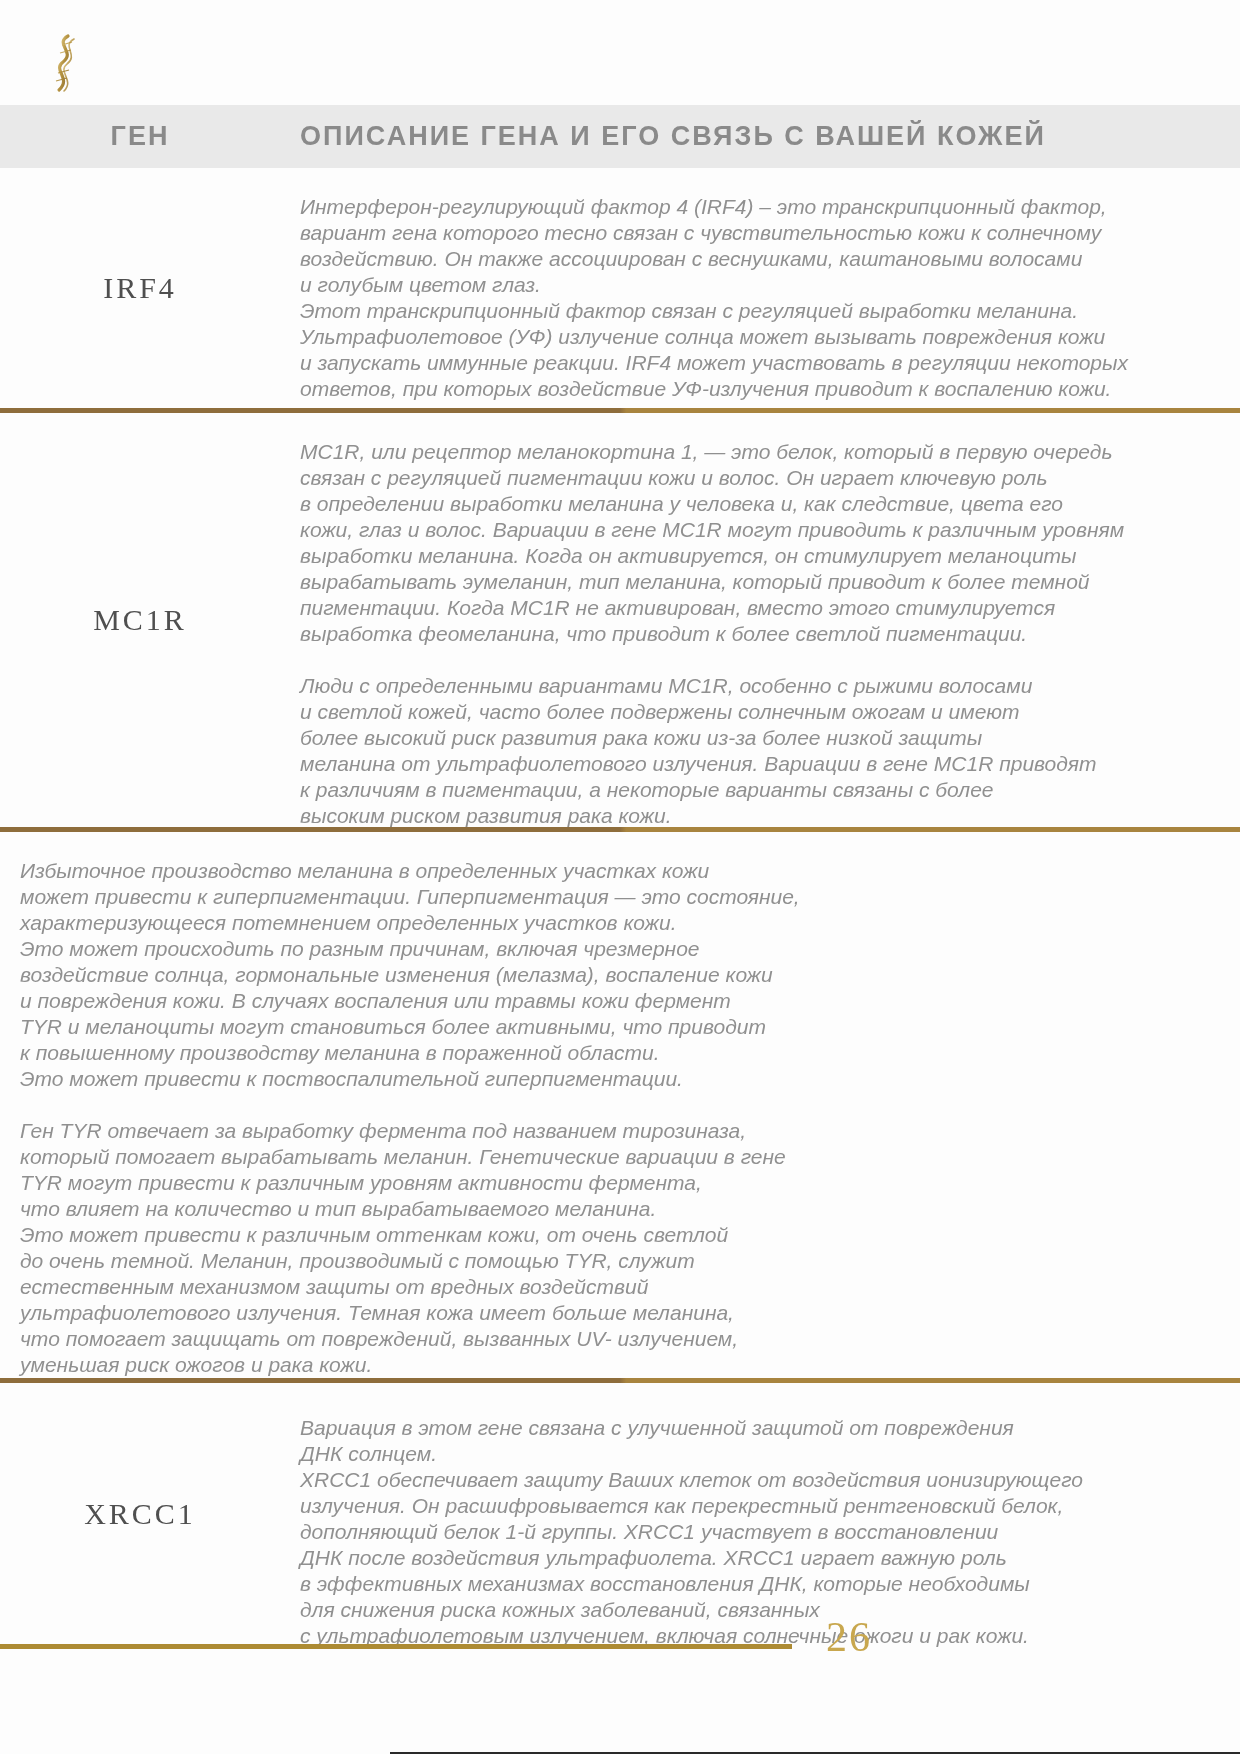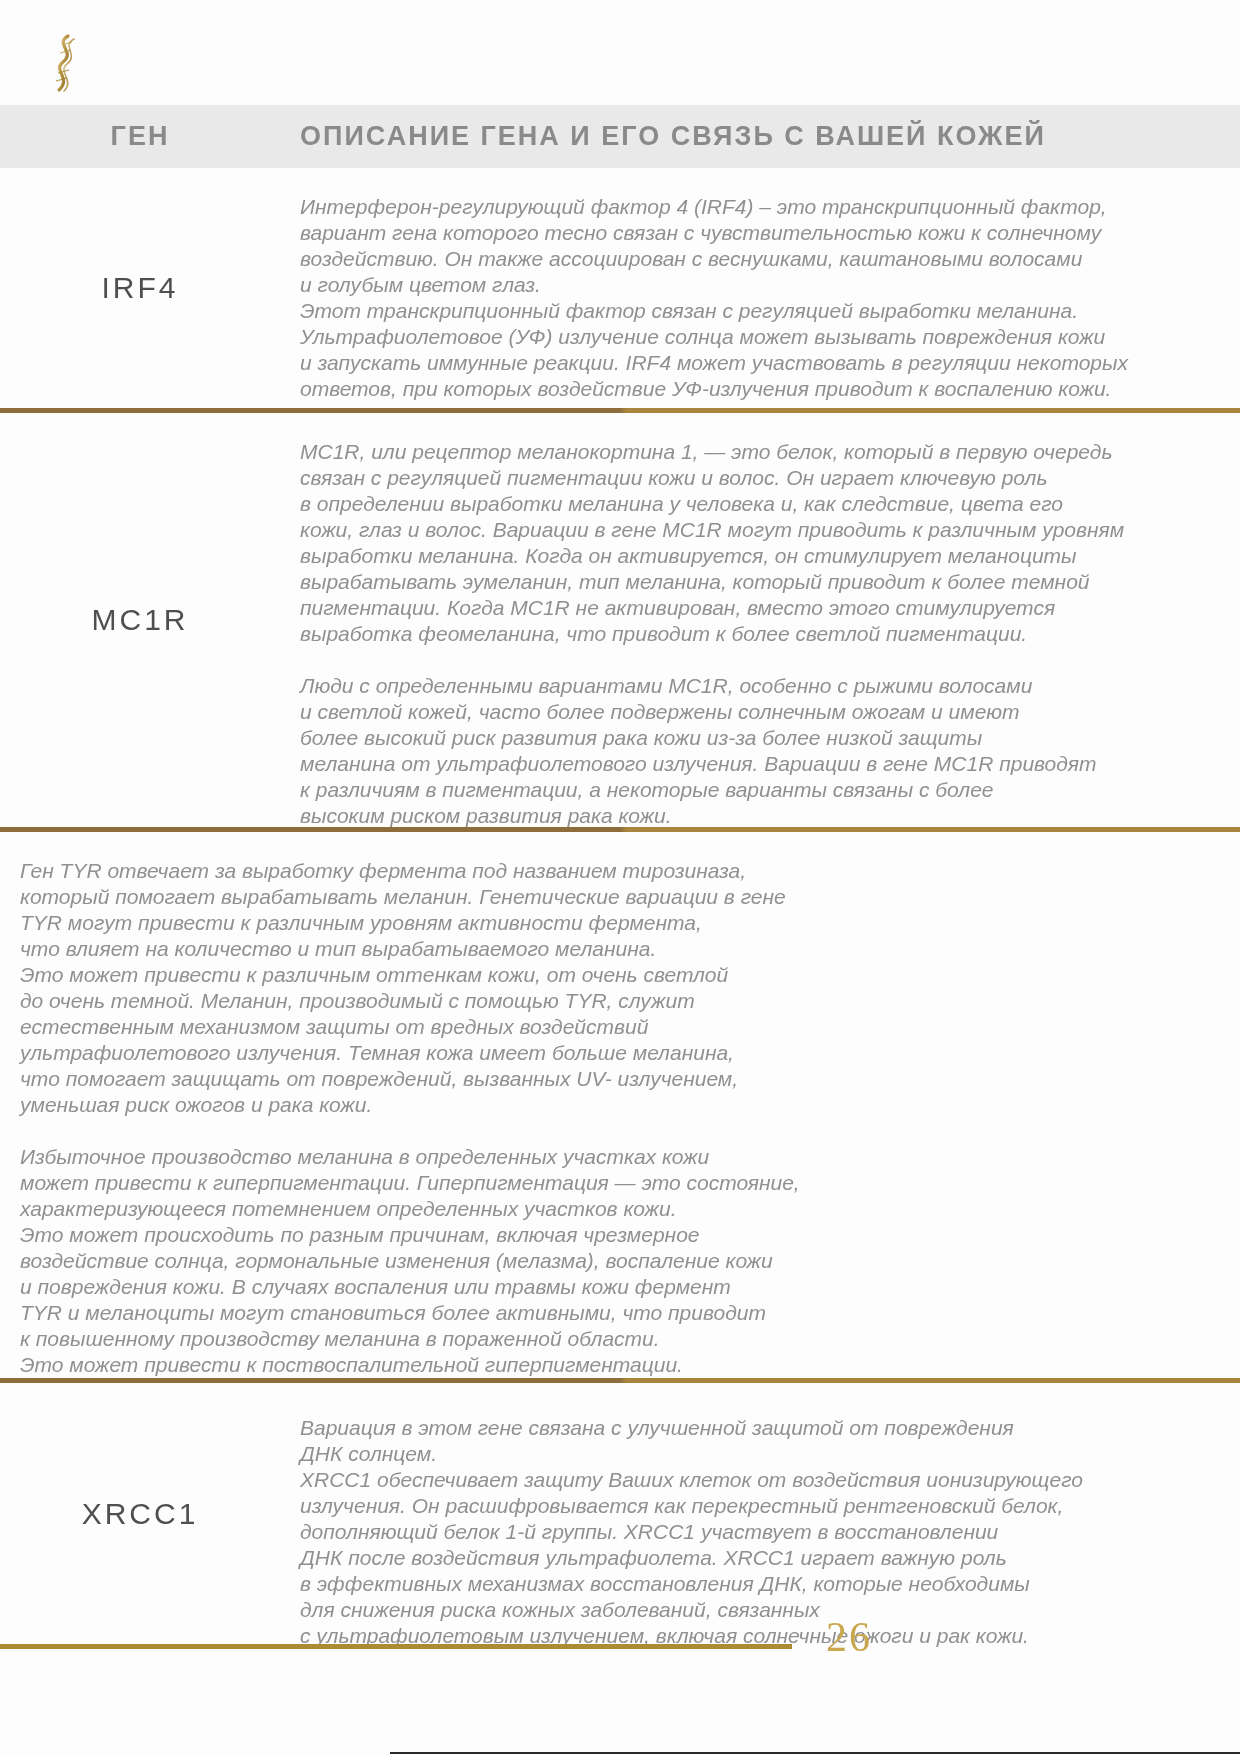--- a/index.html
+++ b/index.html
@@ -48,20 +48,21 @@
 
   .gene-cell {
     width: 280px;
     display: flex;
     align-items: center;
     justify-content: center;
     color: #4f4f4f;
     font-size: 30px;
     font-weight: 300;
     letter-spacing: 3px;
+    font-family: Liberation Serif, serif;
   }
   .desc-cell {
     flex: 1;
     padding: 26px 40px 0 20px;
     color: #909090;
     font-size: 21px;
     font-weight: 300;
     line-height: 26px;
     font-style: italic;
   }
@@ -157,39 +158,39 @@
 меланина от ультрафиолетового излучения. Вариации в гене MC1R приводят
 к различиям в пигментации, а некоторые варианты связаны с более
 высоким риском развития рака кожи.</p>
       </div>
     </section>
 
     <div class="divider"></div>
 
     <section class="row row-3">
       <div class="desc-cell">
+        <p>Избыточное производство меланина в определенных участках кожи
+может привести к гиперпигментации. Гиперпигментация — это состояние,
+характеризующееся потемнением определенных участков кожи.
+Это может происходить по разным причинам, включая чрезмерное
+воздействие солнца, гормональные изменения (мелазма), воспаление кожи
+и повреждения кожи. В случаях воспаления или травмы кожи фермент
+TYR и меланоциты могут становиться более активными, что приводит
+к повышенному производству меланина в пораженной области.
+Это может привести к поствоспалительной гиперпигментации.</p>
         <p>Ген TYR отвечает за выработку фермента под названием тирозиназа,
 который помогает вырабатывать меланин. Генетические вариации в гене
 TYR могут привести к различным уровням активности фермента,
 что влияет на количество и тип вырабатываемого меланина.
 Это может привести к различным оттенкам кожи, от очень светлой
 до очень темной. Меланин, производимый с помощью TYR, служит
 естественным механизмом защиты от вредных воздействий
 ультрафиолетового излучения. Темная кожа имеет больше меланина,
 что помогает защищать от повреждений, вызванных UV- излучением,
 уменьшая риск ожогов и рака кожи.</p>
-        <p>Избыточное производство меланина в определенных участках кожи
-может привести к гиперпигментации. Гиперпигментация — это состояние,
-характеризующееся потемнением определенных участков кожи.
-Это может происходить по разным причинам, включая чрезмерное
-воздействие солнца, гормональные изменения (мелазма), воспаление кожи
-и повреждения кожи. В случаях воспаления или травмы кожи фермент
-TYR и меланоциты могут становиться более активными, что приводит
-к повышенному производству меланина в пораженной области.
-Это может привести к поствоспалительной гиперпигментации.</p>
       </div>
     </section>
 
     <div class="divider"></div>
 
     <section class="row row-4">
       <div class="gene-cell">XRCC1</div>
       <div class="desc-cell">
         <p>Вариация в этом гене связана с улучшенной защитой от повреждения
 ДНК солнцем.

